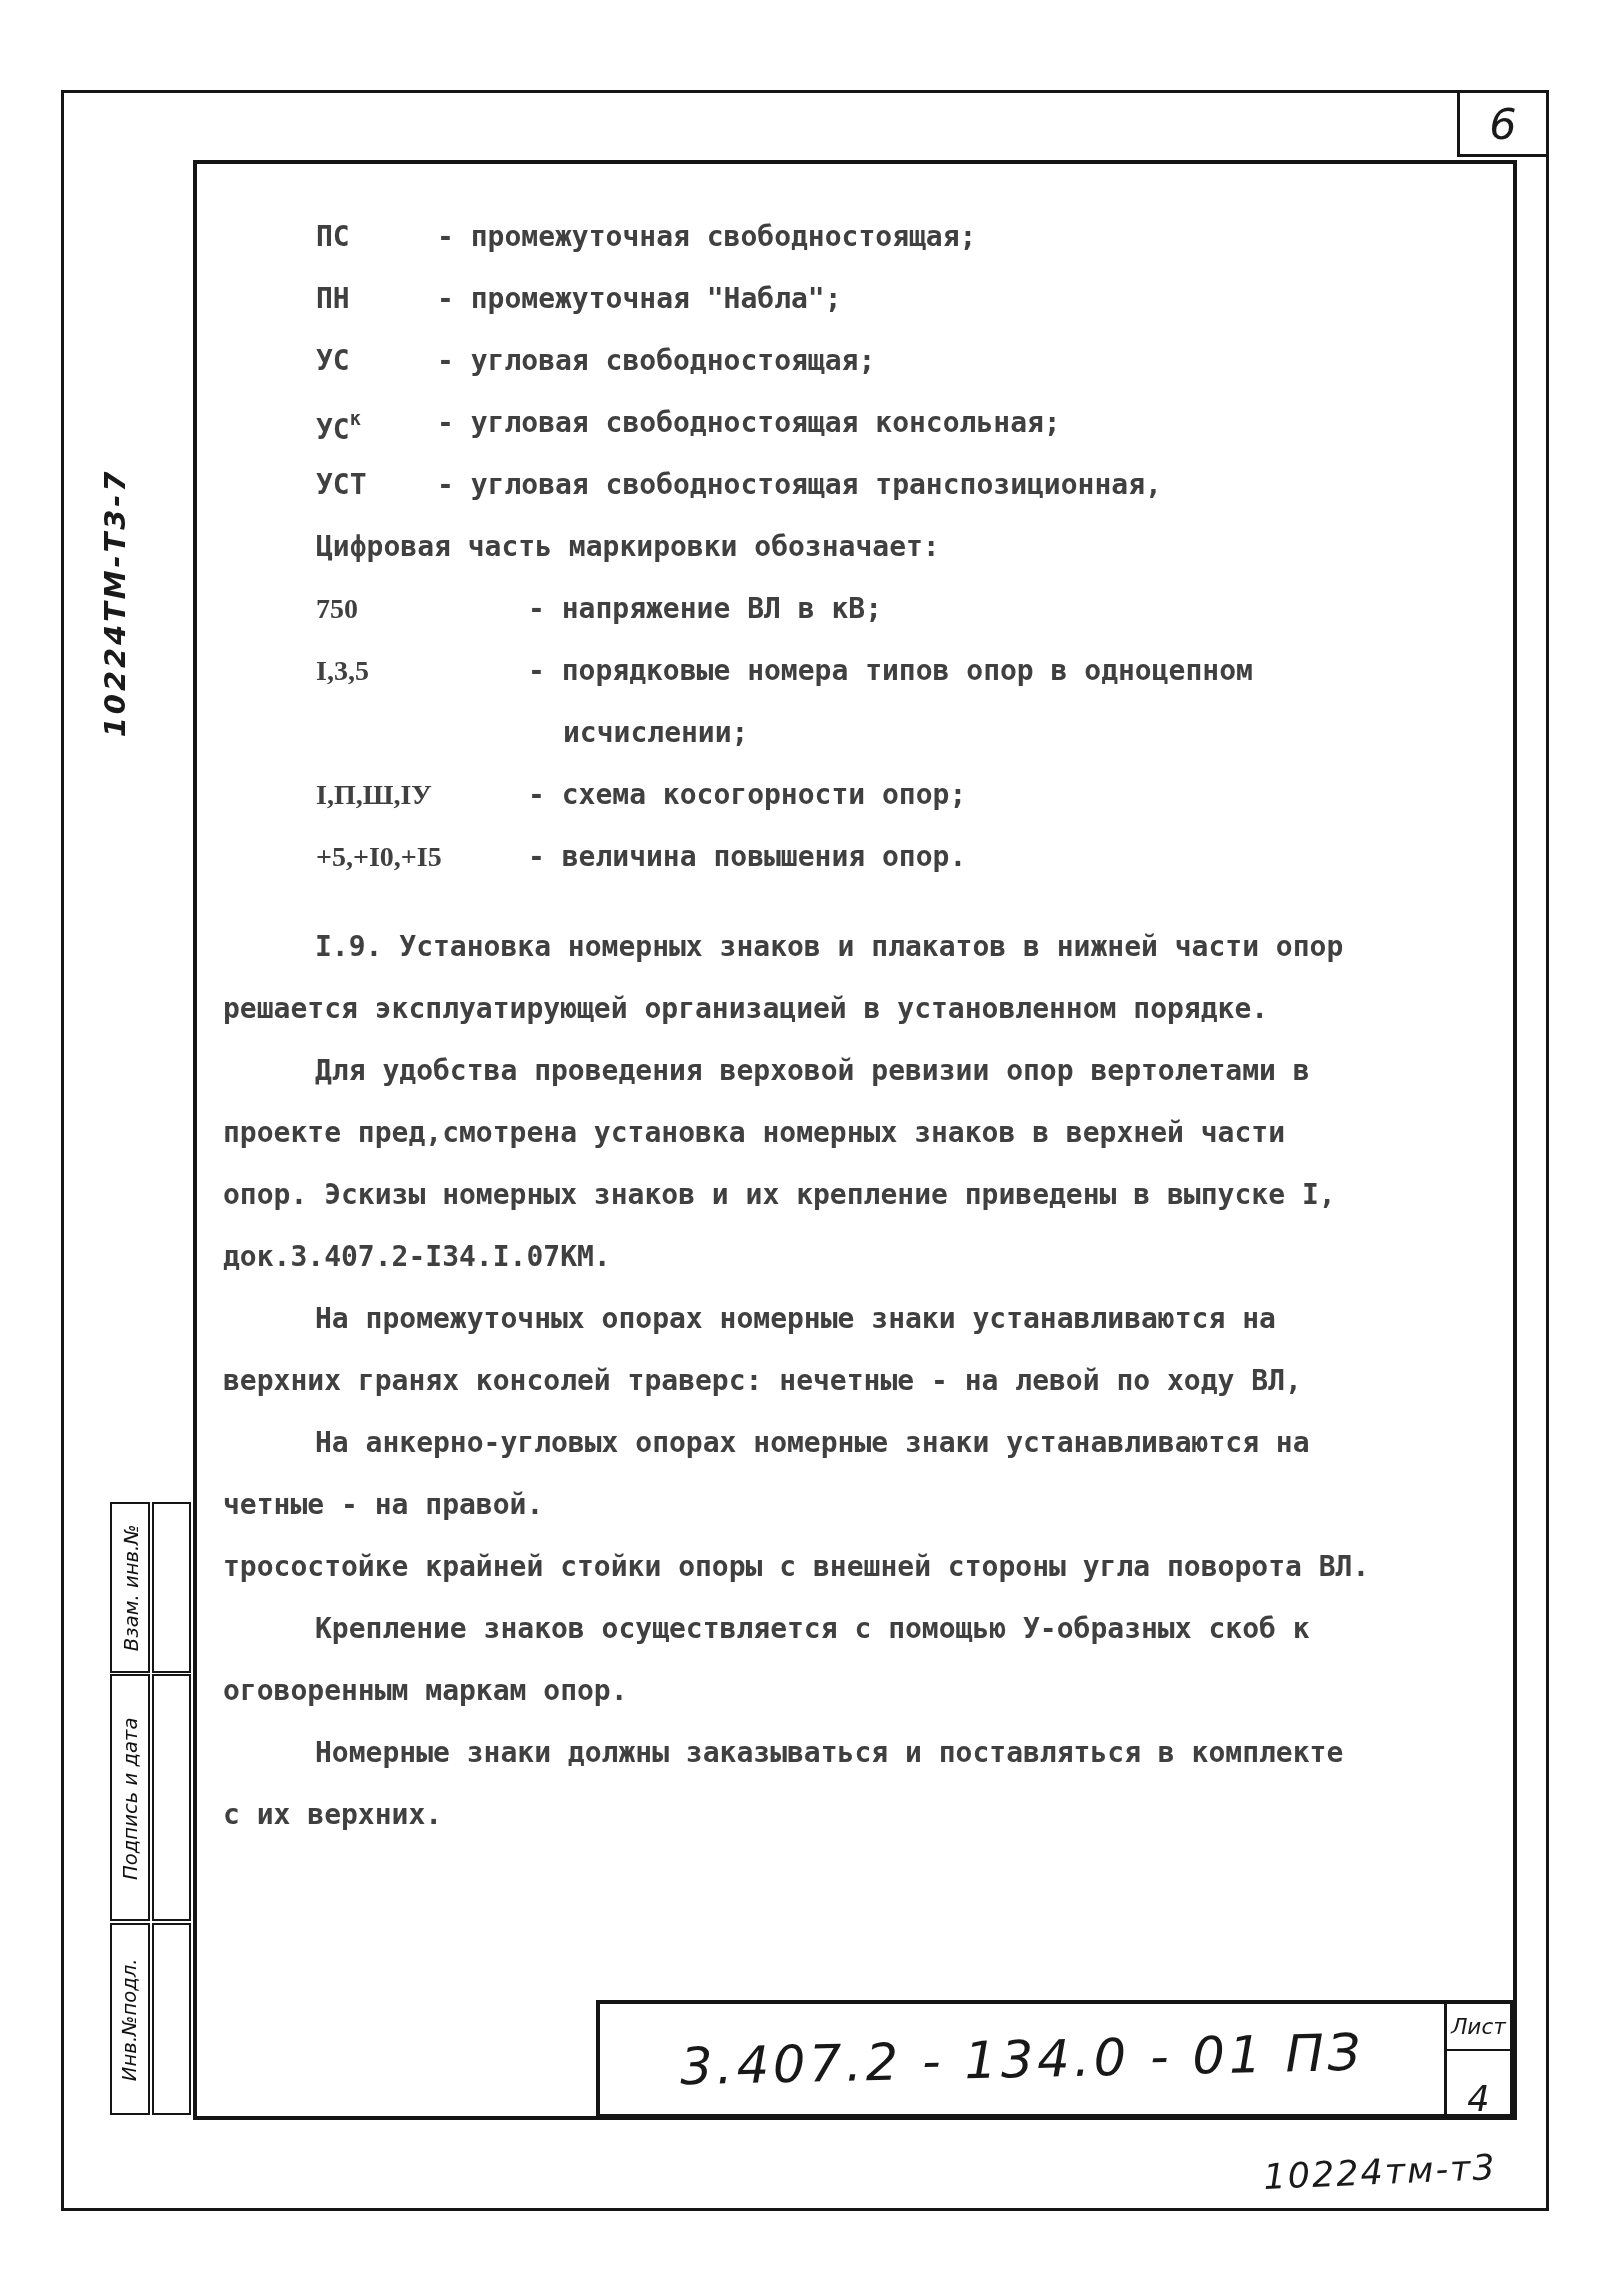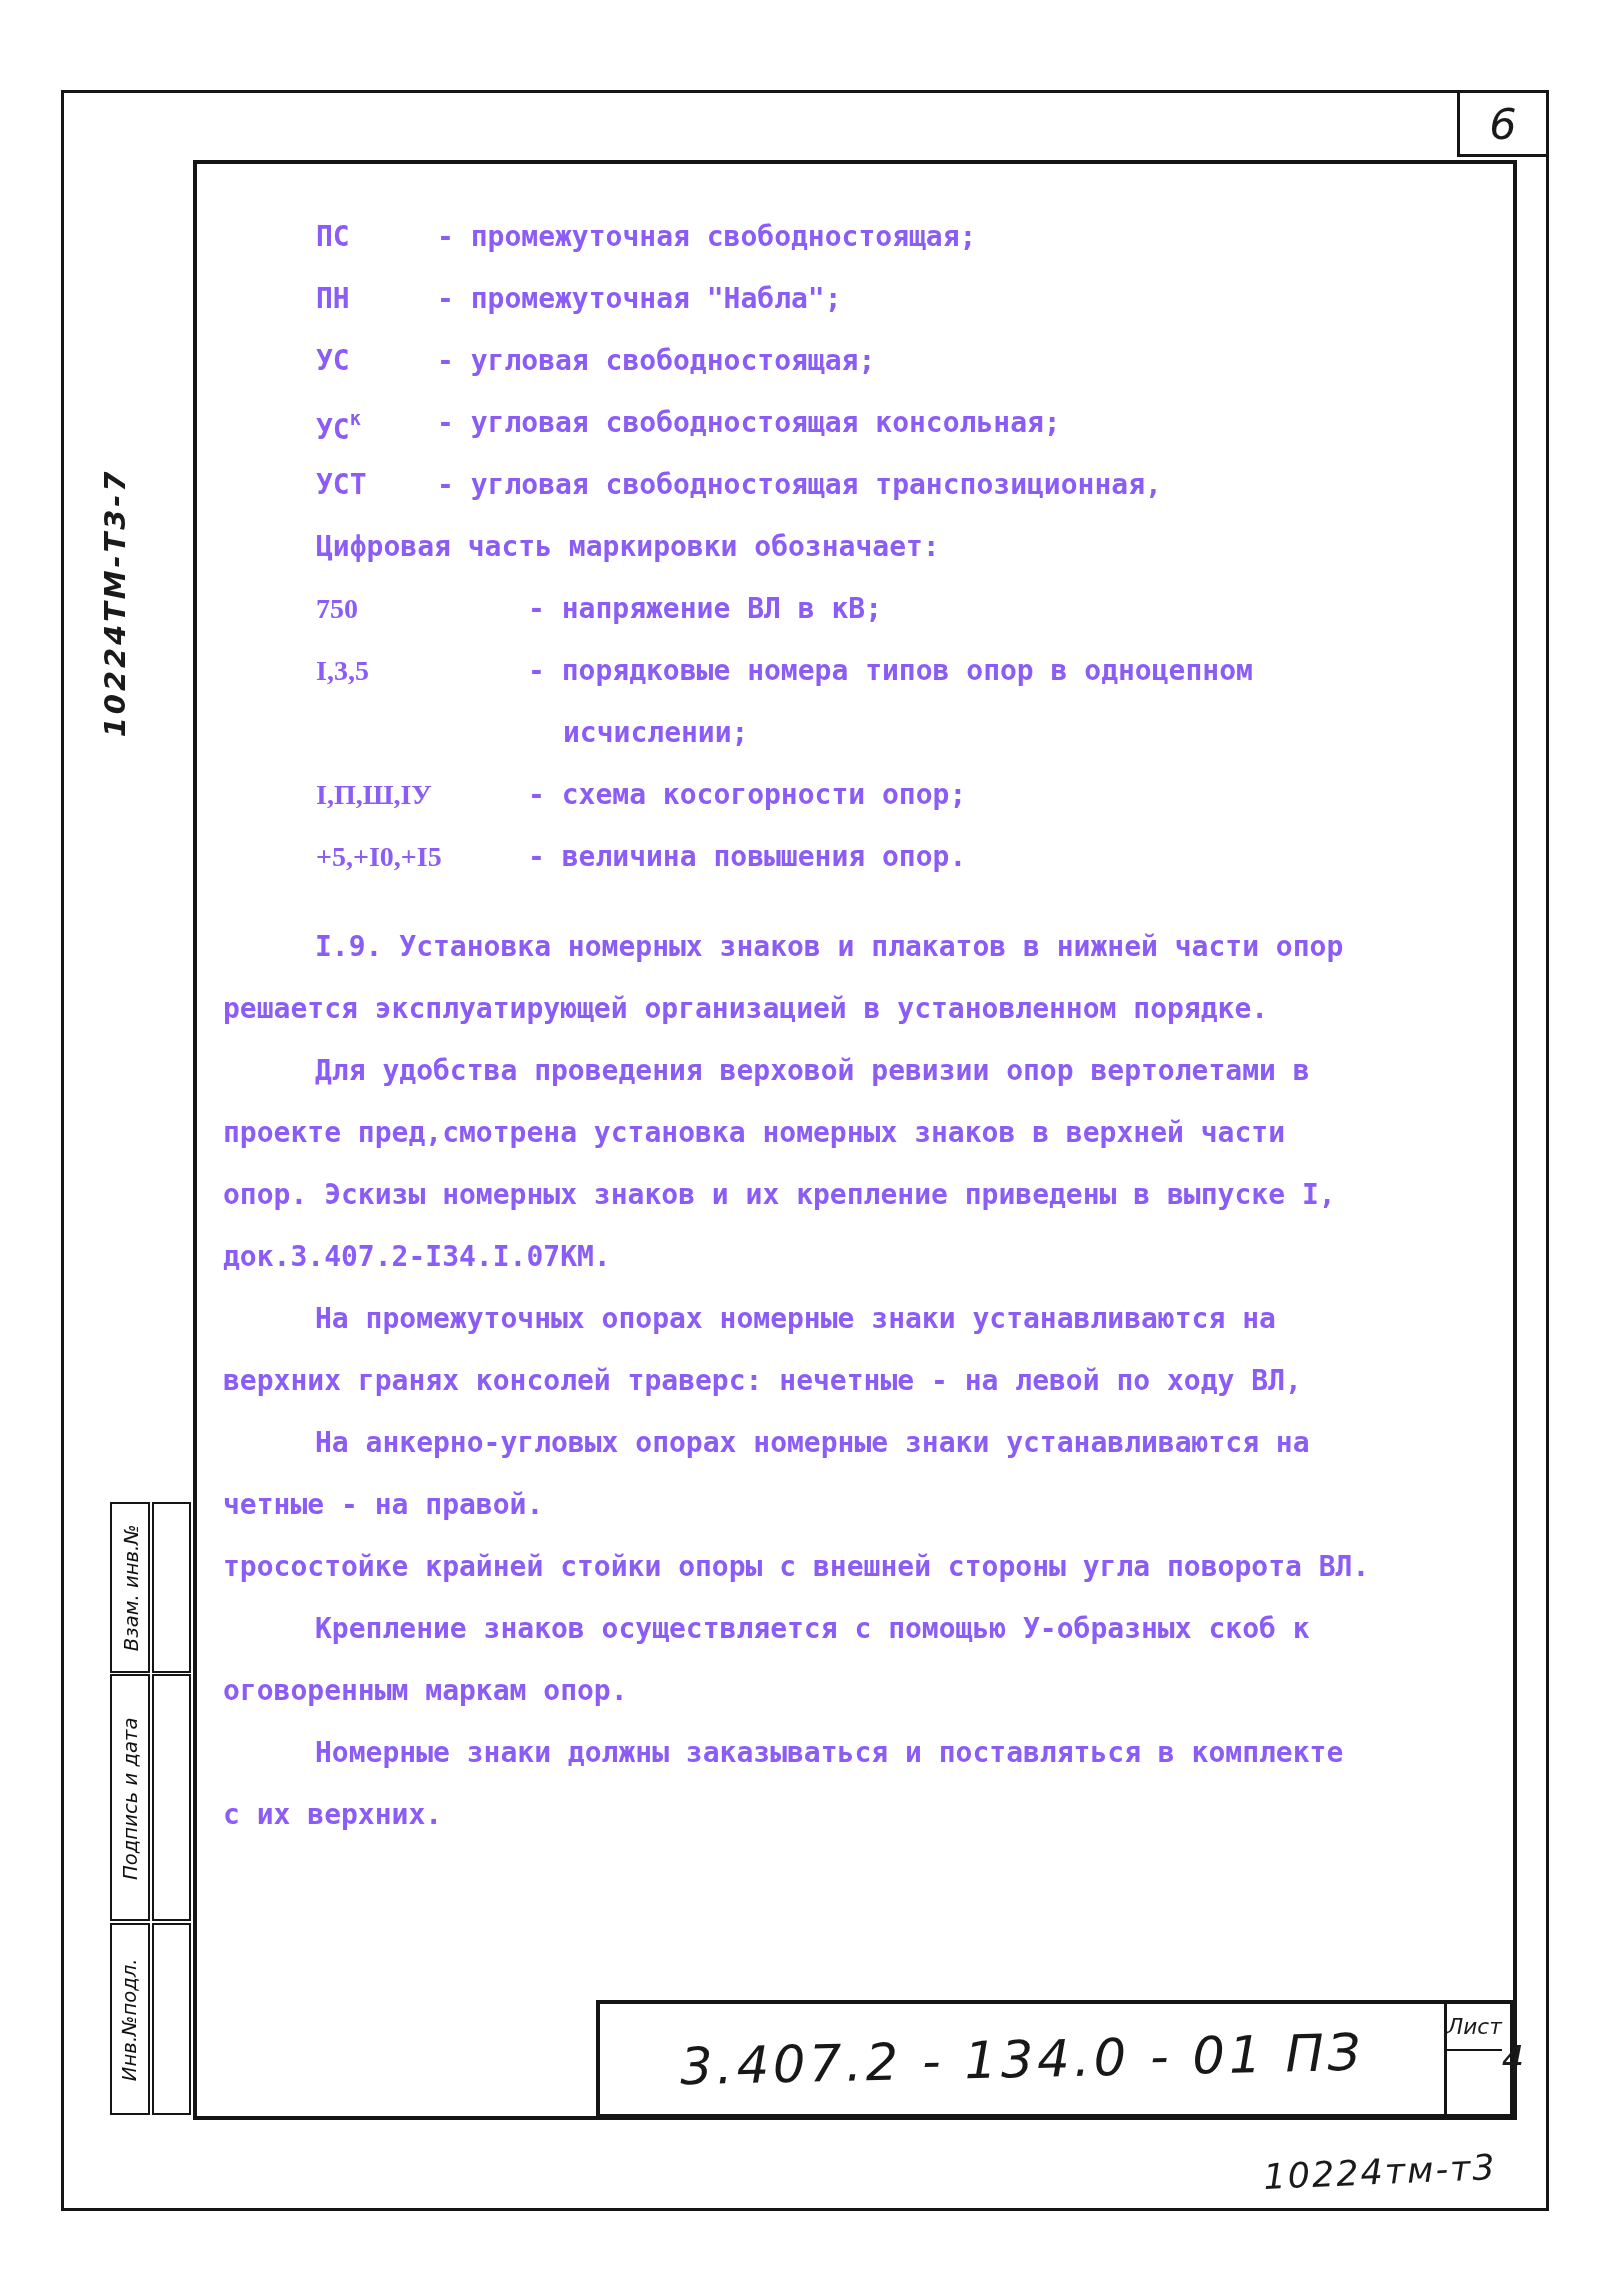--- a/index.html
+++ b/index.html
@@ -11,21 +11,21 @@
   .frame{position:absolute;border:3.9px solid #151515;background:transparent;}
   .outer-frame{left:61px;top:90px;width:1482px;height:2115px;}
   .content-frame{left:193px;top:160px;width:1316px;height:1952px;border-width:4.9px;}
   .pagenum-box{
     position:absolute;left:1457px;top:90px;width:86px;height:61px;
     border:3.9px solid #151515;display:flex;align-items:center;justify-content:center;
   }
   .pagenum{font-size:43px;color:#151515;font-family:"DejaVu Sans",sans-serif;}
   
   .tw{font-family:"DejaVu Sans Mono","Liberation Mono",monospace;font-weight:700;
-      font-size:28px;color:#8b5cf6;}
+      font-size:28px;color:#404040;}
   .abbr-block{position:absolute;left:316px;top:206px;width:1157px;}
   .abbr-row{display:flex;height:62px;line-height:62px;white-space:pre;}
   .abbr-row .term{flex:none;width:121px;}
   .abbr-row.g2 .term{width:212px;font-family:Liberation Serif, serif;}
   .abbr-row.cont .term{width:247px;}
   .abbr-row .term sup{font-size:18.6px;position:relative;top:-3.9px;}
   .abbr-head{height:62px;line-height:62px;white-space:pre;}
   .body-block{position:absolute;left:223px;top:916px;width:1274px;}
   .body-line{height:62px;line-height:62px;white-space:pre;}
   .body-line.ind{padding-left:92px;}
@@ -51,21 +51,21 @@
     position:absolute;left:596px;top:2000px;width:918px;height:118px;
     border:4.9px solid #151515;display:flex;box-sizing:border-box;background:#fff;
   }
   .stamp-main{
     flex:none;width:847px;display:flex;align-items:center;justify-content:center;
     border-right:3.9px solid #151515;box-sizing:border-box;
   }
   .stamp-docnum{
     font-size:51px;letter-spacing:3.9px;transform:rotate(-1.2deg);color:#181818;
   }
-  .stamp-sheet{flex:1;display:flex;flex-direction:row;box-sizing:border-box;}
+  .stamp-sheet{flex:1;display:flex;flex-direction:column;box-sizing:border-box;gap:28px;}
   .stamp-sheet-label{
     flex:none;height:45px;border-bottom:2.9px solid #151515;
     display:flex;align-items:center;justify-content:center;font-size:21.6px;
   }
   .stamp-sheet-num{
     flex:1;display:flex;align-items:center;justify-content:center;font-size:35px;
   }
 </style>
 </head>
 <body>

